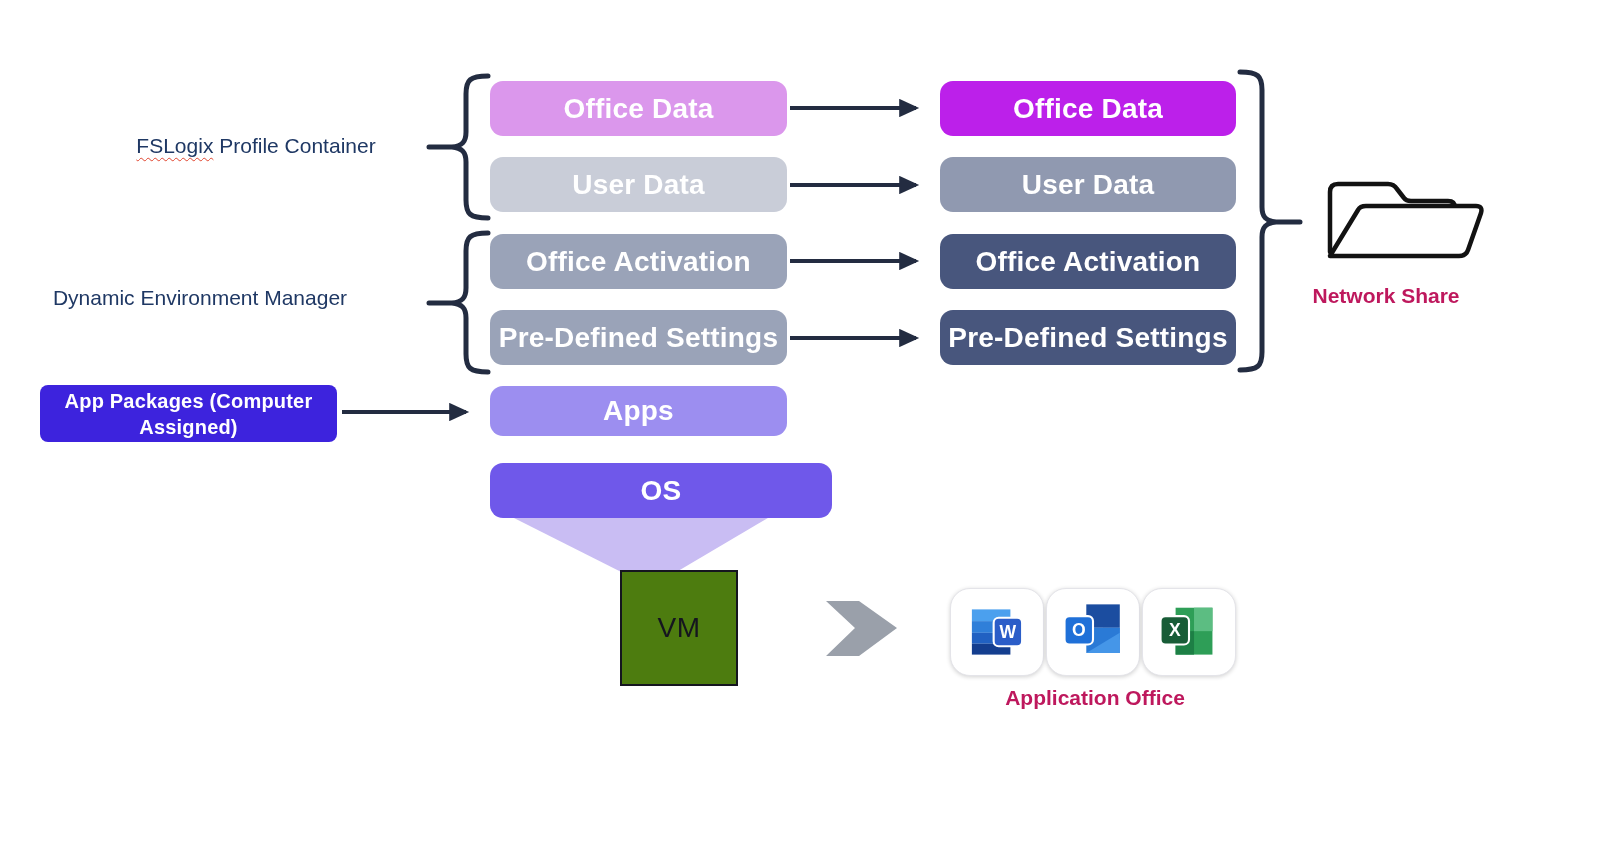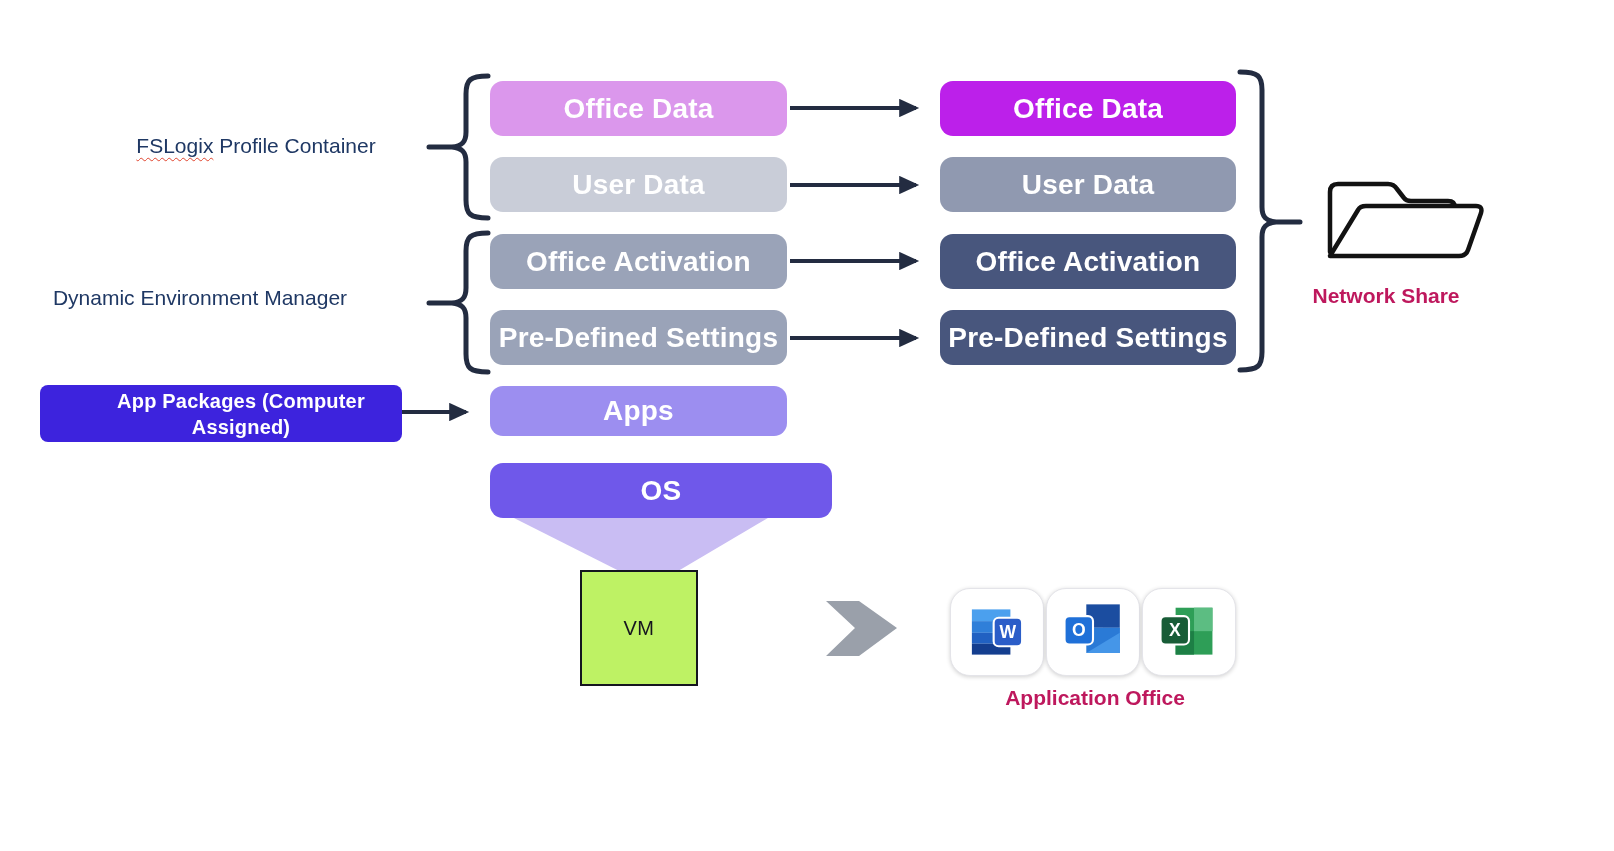--- a/index.html
+++ b/index.html
@@ -5,23 +5,23 @@
   html,body{margin:0;padding:0;background:#fff;}
   .canvas{position:relative;width:1614px;height:851px;background:#ffffff;
           font-family:"Liberation Sans",sans-serif;overflow:hidden;}
   .overlay{position:absolute;left:0;top:0;z-index:1;}
   .box{position:absolute;z-index:2;display:flex;align-items:center;justify-content:center;
        color:#fff;font-weight:600;font-size:28px;border-radius:13px;letter-spacing:.2px;}
   .side-label{position:absolute;z-index:2;color:#1f3864;font-size:21px;text-align:center;}
   .misspell{text-decoration:underline;text-decoration-style:wavy;
             text-decoration-color:#e0452f;text-decoration-thickness:1px;text-underline-offset:4px;margin-left:22px;}
   .apppkg{border-radius:8px;flex-direction:column;line-height:26px;font-size:20px;}
-  .vmbox{position:absolute;z-index:2;background:#bef264;border:2px solid #15151f;
+  .vmbox{position:absolute;z-index:2;background:#4d7c0f;border:2px solid #15151f;
          display:flex;align-items:center;justify-content:center;color:#15151f;
-         font-size:20px;letter-spacing:.5px;}
+         font-size:28px;letter-spacing:.5px;margin-left:40px;}
   .caption{position:absolute;z-index:2;color:#be185d;font-size:21px;font-weight:600;text-align:center;}
   .tile{position:absolute;z-index:2;width:92px;height:86px;background:#fff;border:1px solid #e4e4e9;
         border-radius:20px;box-shadow:0 1px 4px rgba(0,0,0,.18);display:flex;
         align-items:center;justify-content:center;}
   .tile svg{display:block;}
 </style>
 </head>
 <body>
 
 <div class="canvas">
@@ -55,21 +55,21 @@
 
     <polygon points="826,601 859,601 897,628 859,656 826,656 855,628" fill="#9aa0aa"></polygon>
   </svg>
 
   <div class="side-label" style="left:80px;top:134px;width:330px;">
     <span class="misspell">FSLogix</span>
     <span>Profile Container</span>
   </div>
   <div class="side-label" style="left:20px;top:286px;width:360px;">Dynamic Environment Manager</div>
 
-  <div class="box apppkg" style="left: 40px; top: 385px; width: 322px; height: 57px; background: rgb(61, 35, 221); padding-left: 40px;">
+  <div class="box apppkg" style="left: 40px; top: 385px; width: 297px; height: 57px; background: rgb(61, 35, 221);">
     <span>App Packages (Computer</span>
     <span>Assigned)</span>
   </div>
 
   <div class="box" style="left: 490px; top: 81px; width: 297px; height: 55px; background: rgb(219, 151, 236);">Office Data</div>
   <div class="box" style="left: 490px; top: 157px; width: 297px; height: 55px; background: rgb(201, 205, 216);">User Data</div>
   <div class="box" style="left: 490px; top: 234px; width: 297px; height: 55px; background: rgb(154, 163, 184);">Office Activation</div>
   <div class="box" style="left: 490px; top: 310px; width: 297px; height: 55px; background: rgb(154, 163, 184);">Pre-Defined Settings</div>
   <div class="box" style="left: 490px; top: 386px; width: 297px; height: 50px; background: rgb(156, 142, 240);">Apps</div>
   <div class="box" style="left: 490px; top: 463px; width: 342px; height: 55px; background: rgb(111, 88, 234);">OS</div>

